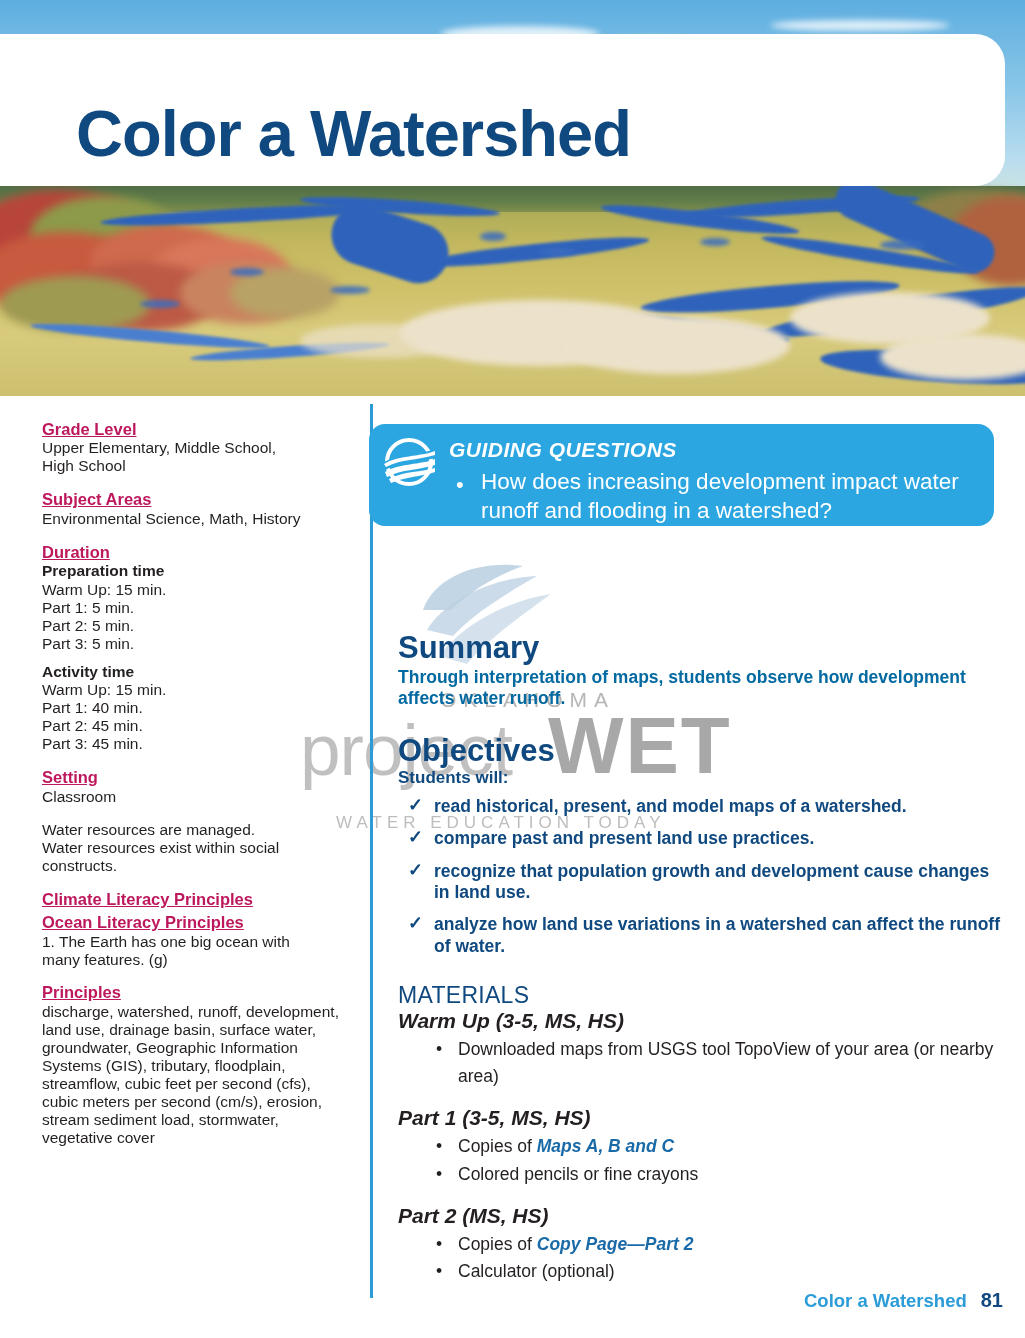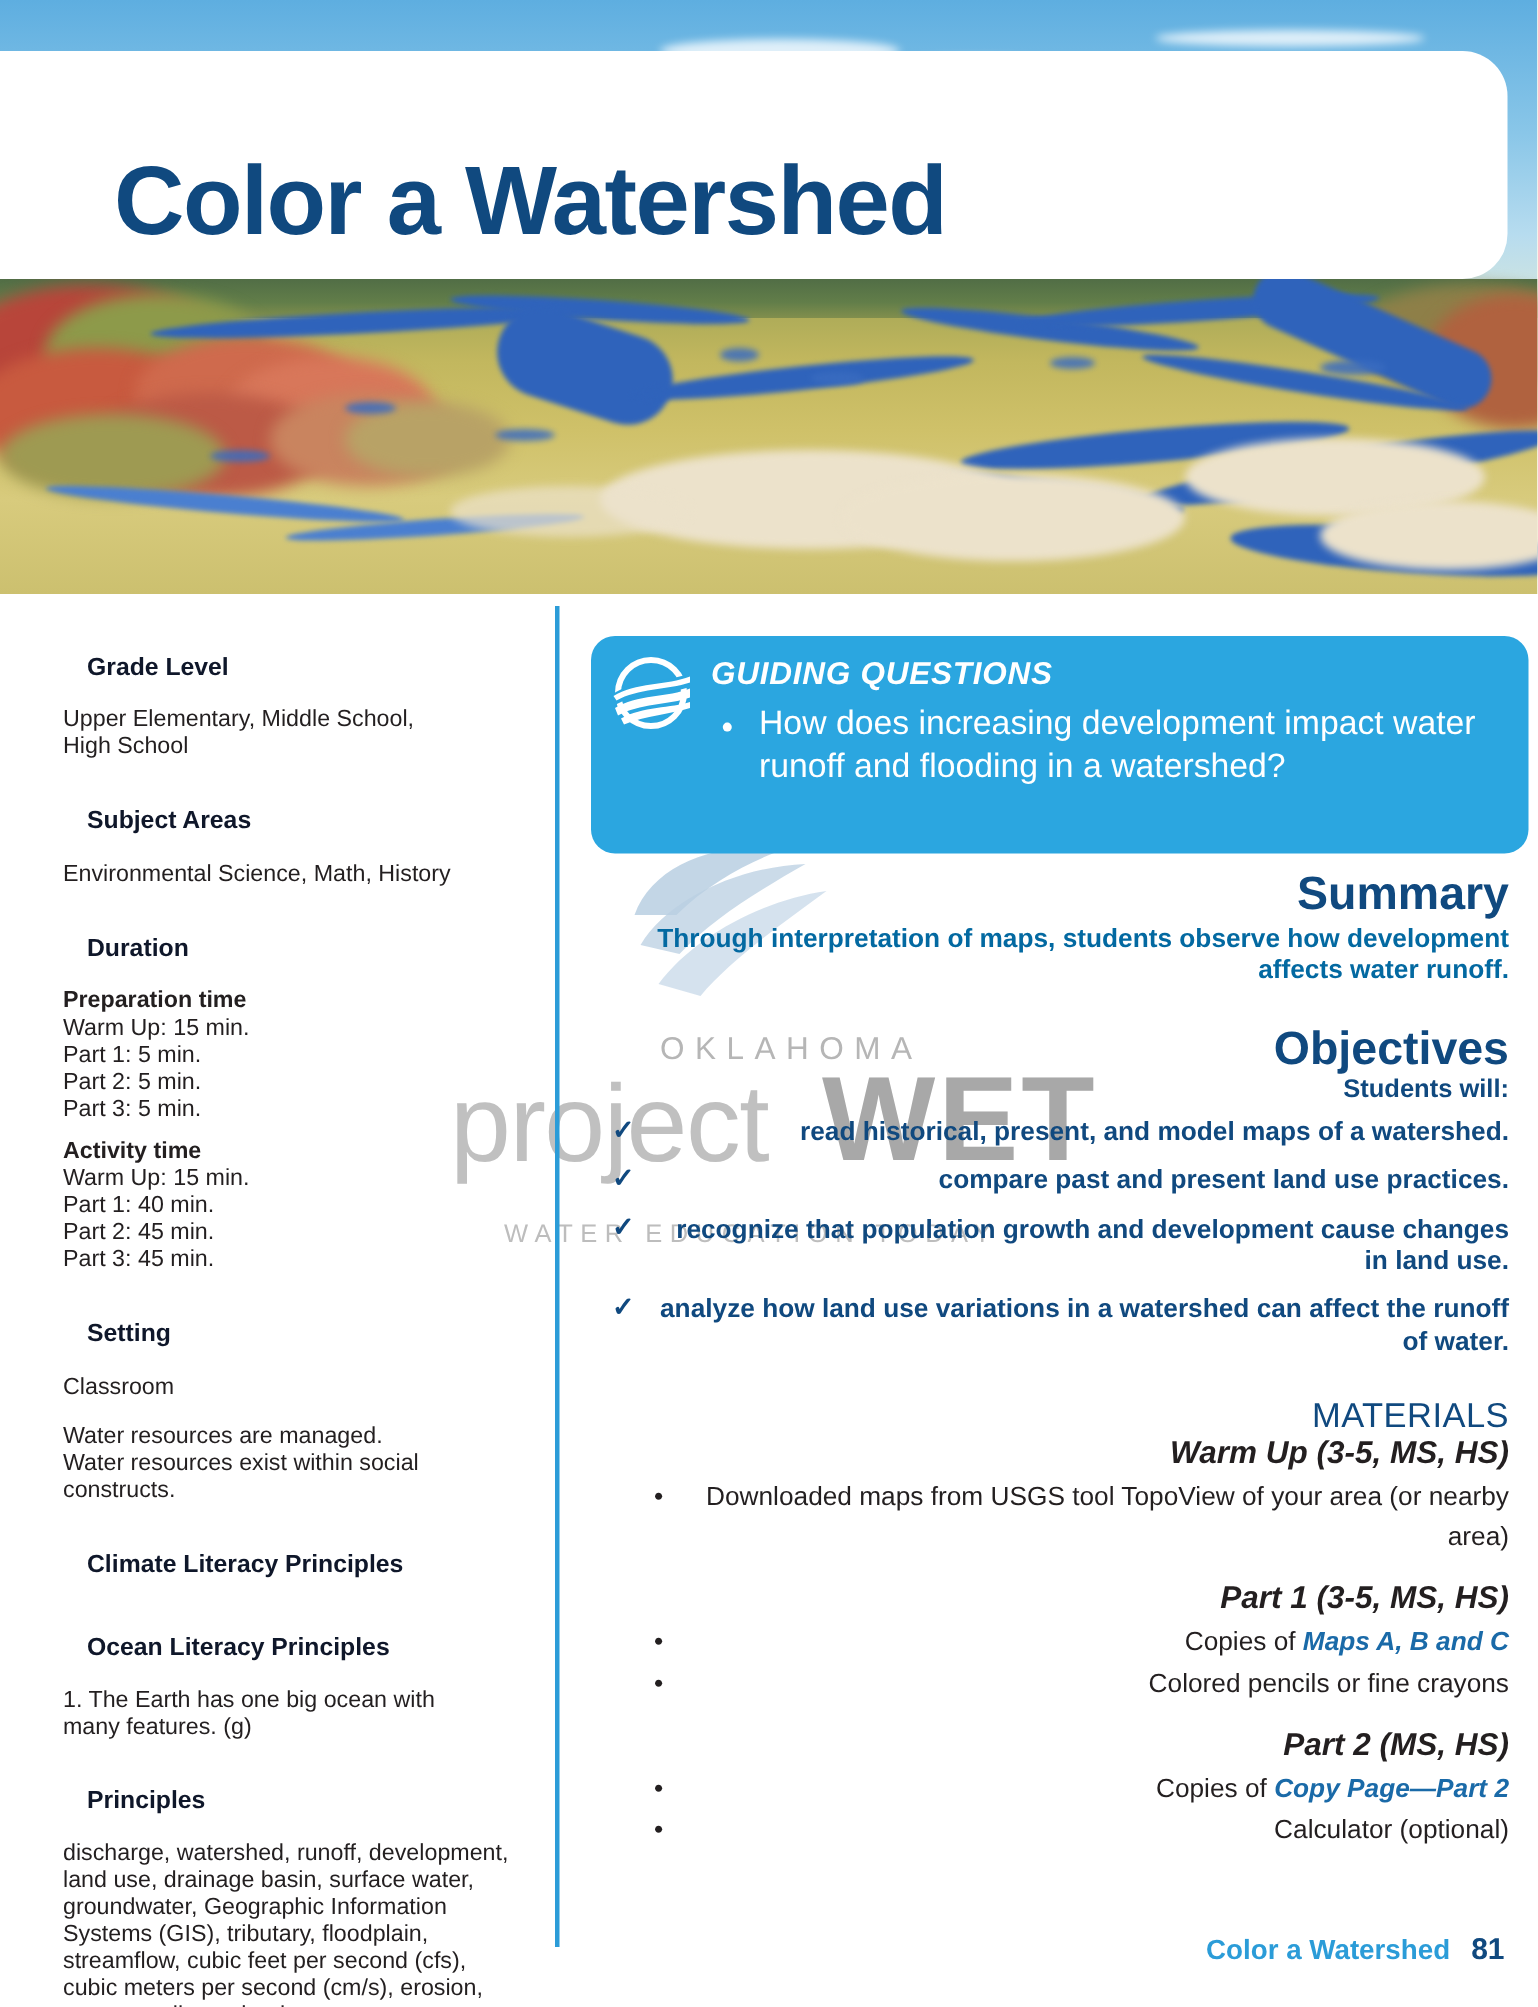--- a/index.html
+++ b/index.html
@@ -165,25 +165,26 @@
 
   
   .sidebar {
     position: absolute;
     left: 42px;
     top: 420px;
     width: 300px;
     z-index: 2;
   }
   .sb-head {
-    color: #0f172a;
+    color: #be185d;
     font-weight: bold;
     font-size: 16.5px;
     line-height: 1.18;
-    margin: 16px;
+    margin: 0;
+    text-decoration: underline;
   }
   .sb-head.indent { padding-left: 4px; }
   .sb-body {
     color: #231f20;
     font-size: 15.5px;
     line-height: 1.16;
     margin: 0;
     white-space: pre-line;
   }
   .sb-sub {
@@ -210,24 +211,24 @@
     top: 404px;
     width: 3px;
     height: 894px;
     background: #2b9cd8;
     z-index: 2;
   }
 
   
   .gq-box {
     position: absolute;
-    left: 394px;
+    left: 369px;
     top: 424px;
     width: 625px;
-    height: 145px;
+    height: 102px;
     background: #2ba6e0;
     border-radius: 16px;
     z-index: 2;
   }
   .gq-icon {
     position: absolute;
     left: 14px;
     top: 12px;
     width: 52px;
     height: 52px;
@@ -256,24 +257,23 @@
     width: 500px;
     color: #ffffff;
     font-size: 22.5px;
     line-height: 1.28;
   }
 
   
   .main {
     position: absolute;
     left: 398px;
-    top: 580px;
+    top: 632px;
     width: 608px;
     z-index: 2;
-    text-align: right;
   }
   .h2 {
     color: #10497f;
     font-size: 31px;
     font-weight: bold;
     line-height: 1.05;
     margin: 0;
   }
   .lede {
     color: #0369a1;

